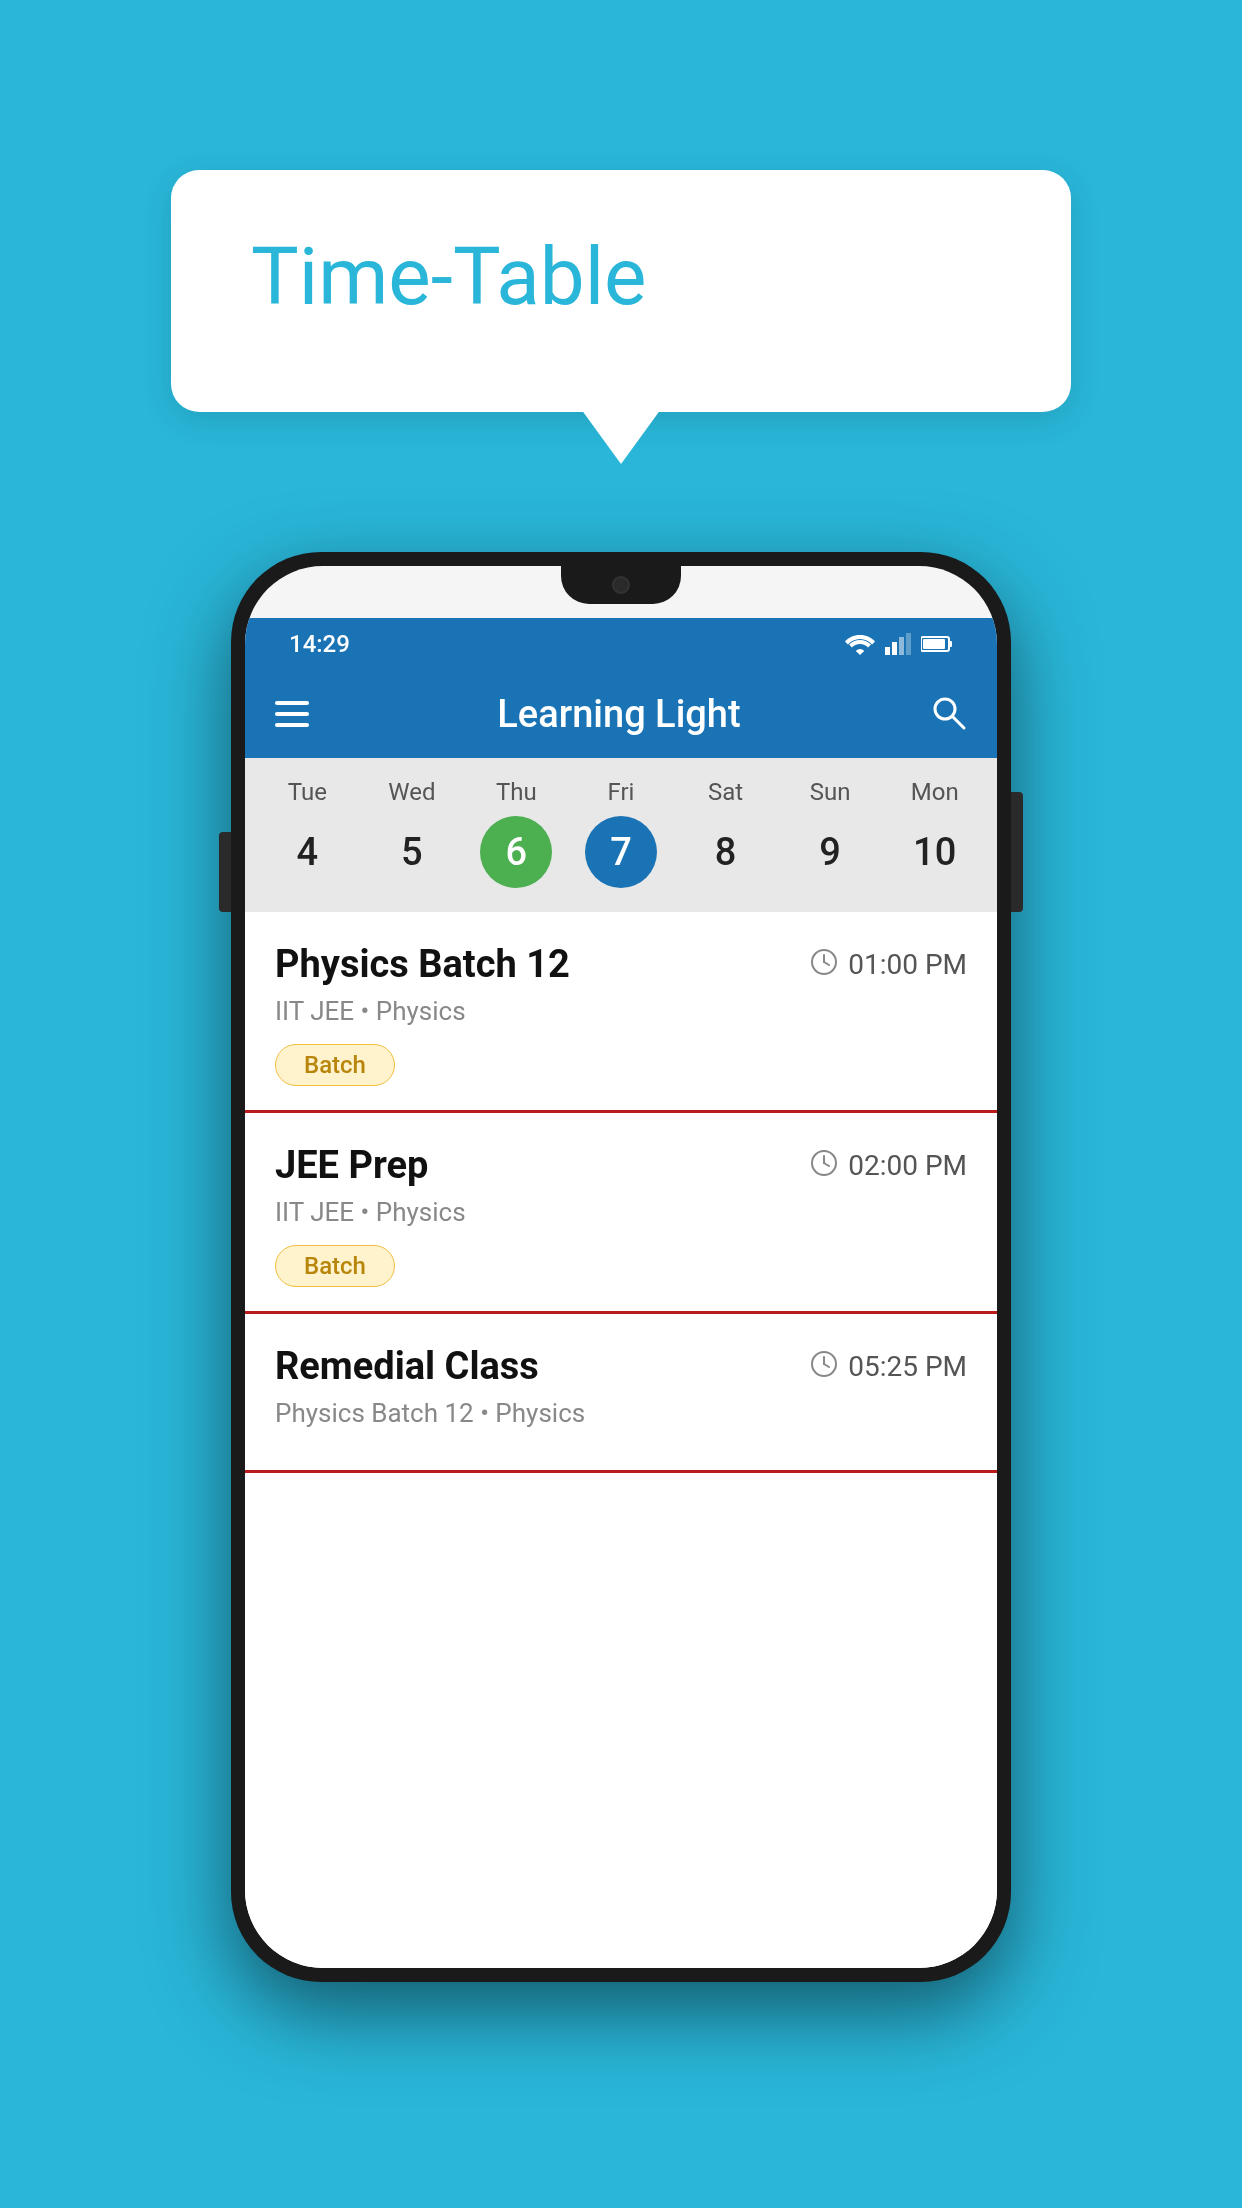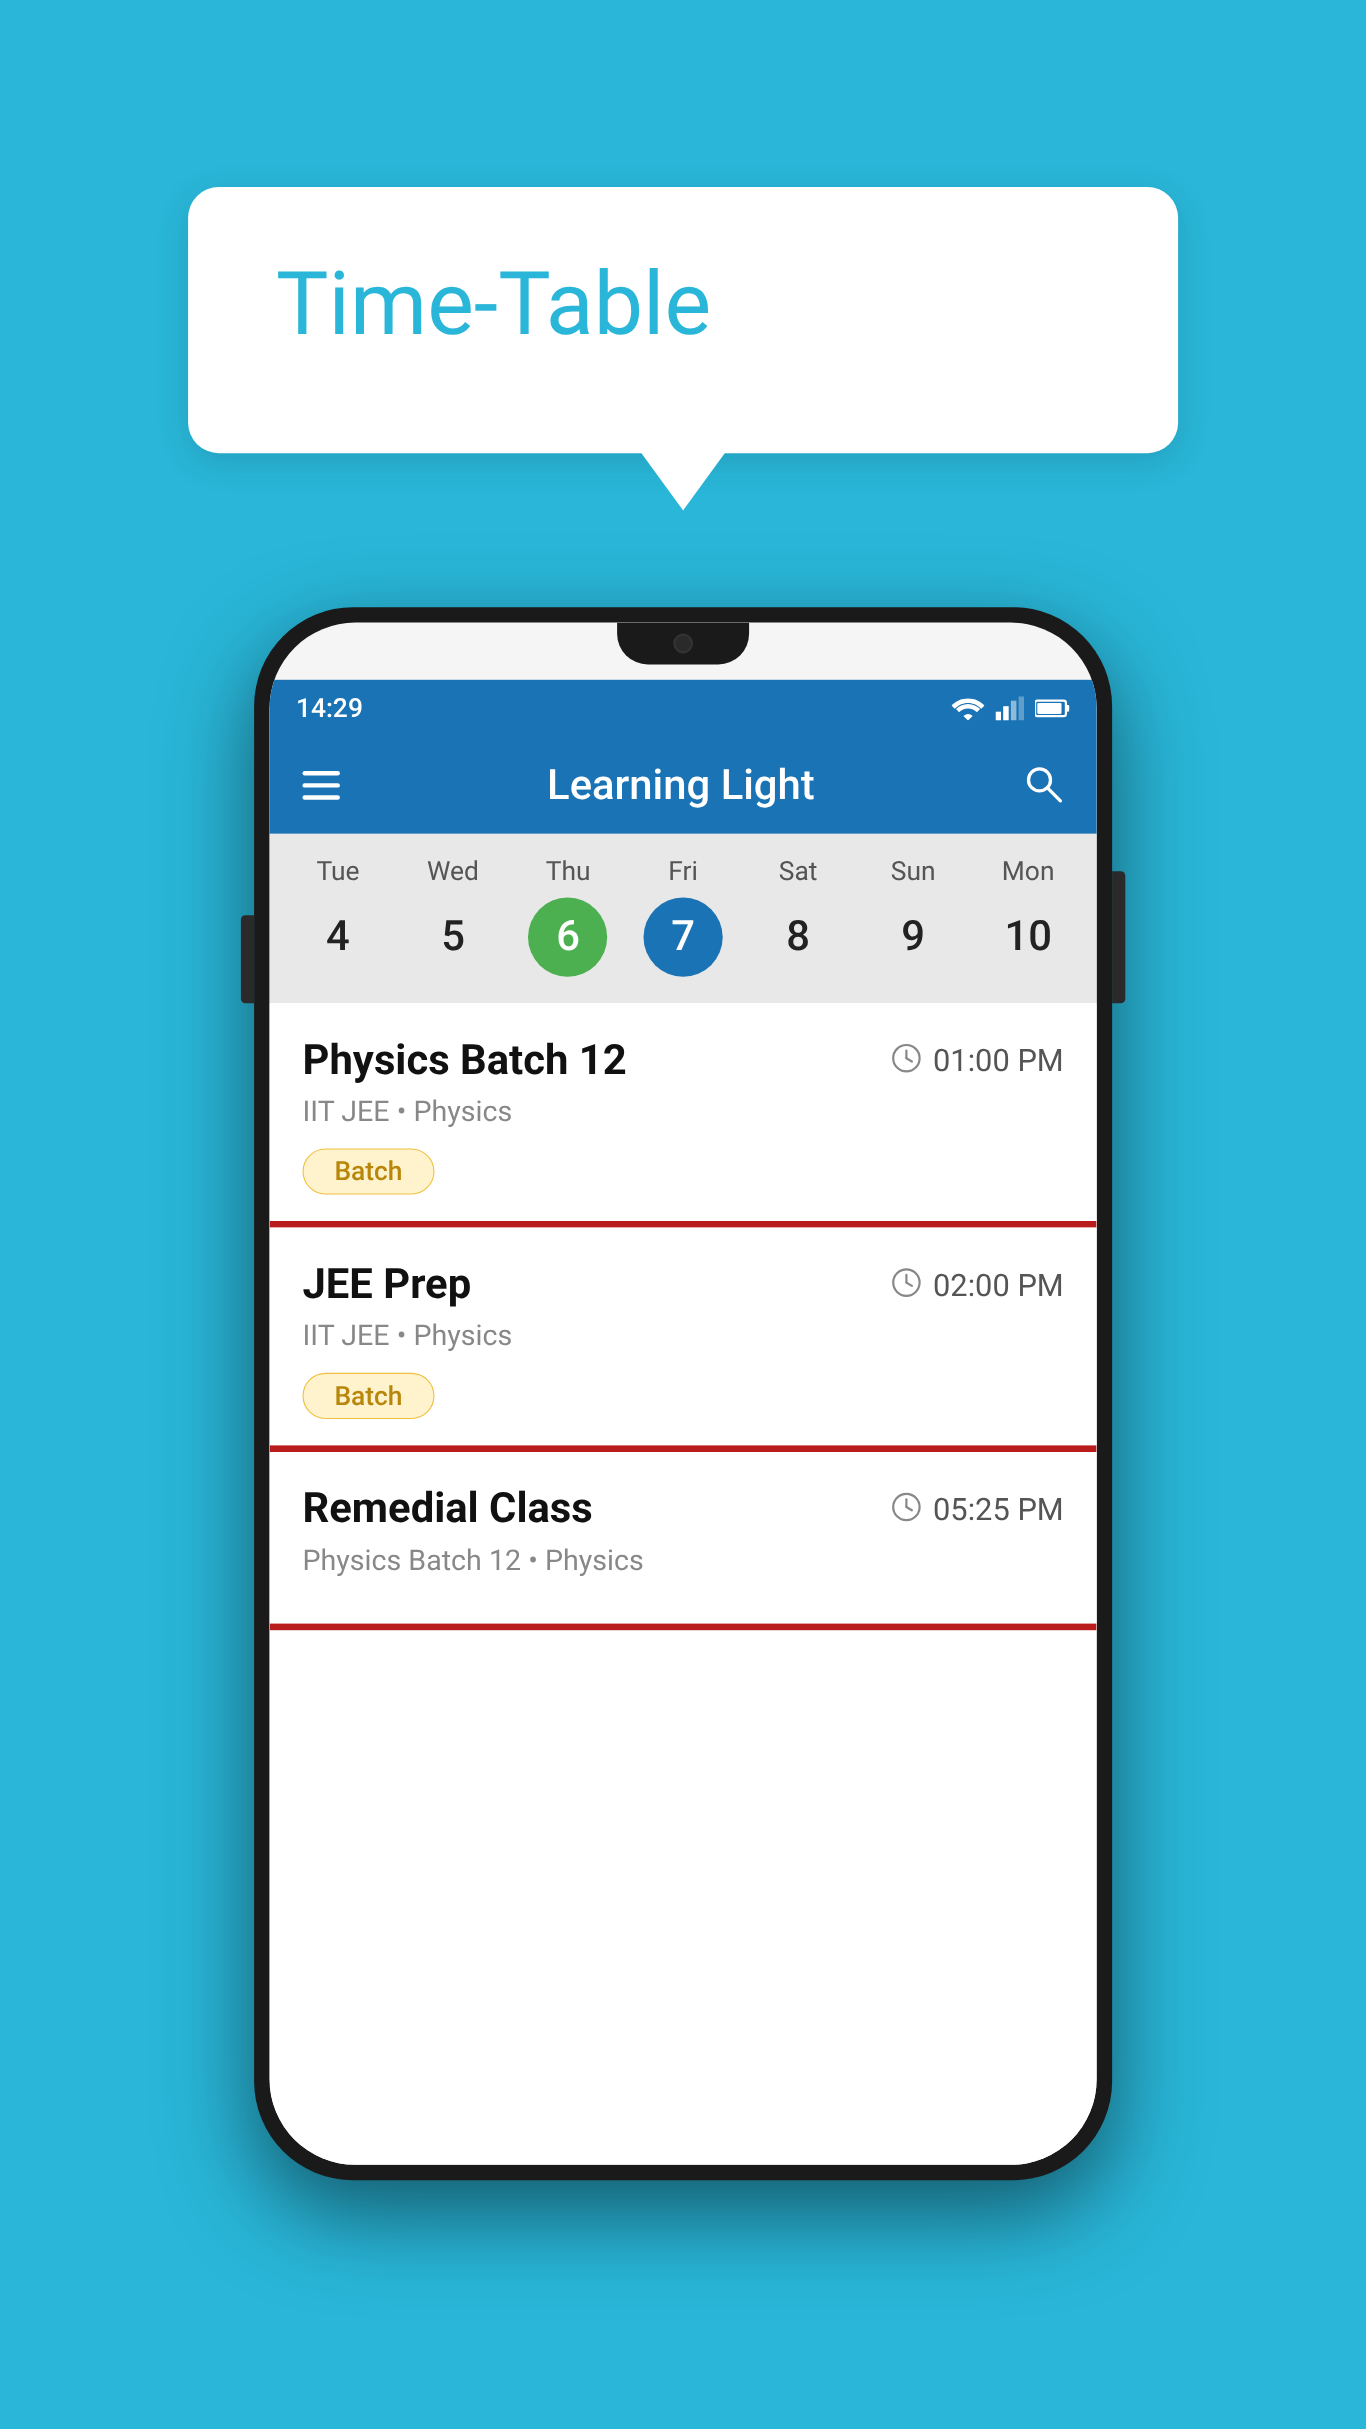--- a/index.html
+++ b/index.html
@@ -131,21 +131,21 @@
       border: 2px solid #333;
     }
 
     
     .status-bar {
       background: #1a73b5;
       height: 52px;
       display: flex;
       align-items: center;
       justify-content: space-between;
-      padding: 0 24px;
+      padding: 0 44px;
       position: relative;
       z-index: 10;
       text-align: center;
     }
 
     .status-time {
       color: white;
       font-size: 24px;
       font-weight: 500;
     }
@@ -261,21 +261,21 @@
 
     
     .schedule-list {
       background: white;
       flex: 1;
       overflow-y: auto;
     }
 
     .schedule-item {
       padding: 30px 30px 24px;
-      border-bottom: 6px solid #b91c1c;
+      border-bottom: 3px solid #b91c1c;
       background: white;
     }
 
     .schedule-item-header {
       display: flex;
       align-items: center;
       justify-content: space-between;
       margin-bottom: 10px;
     }
 

